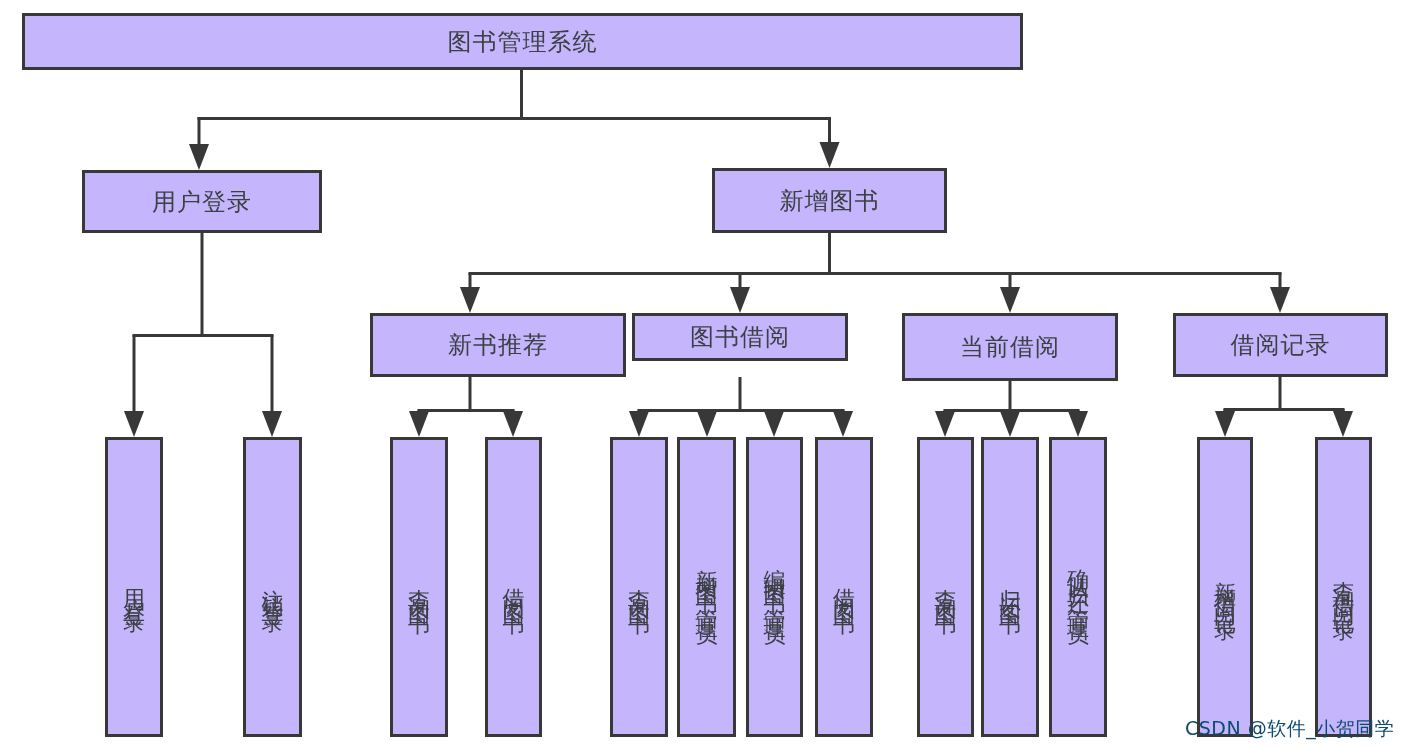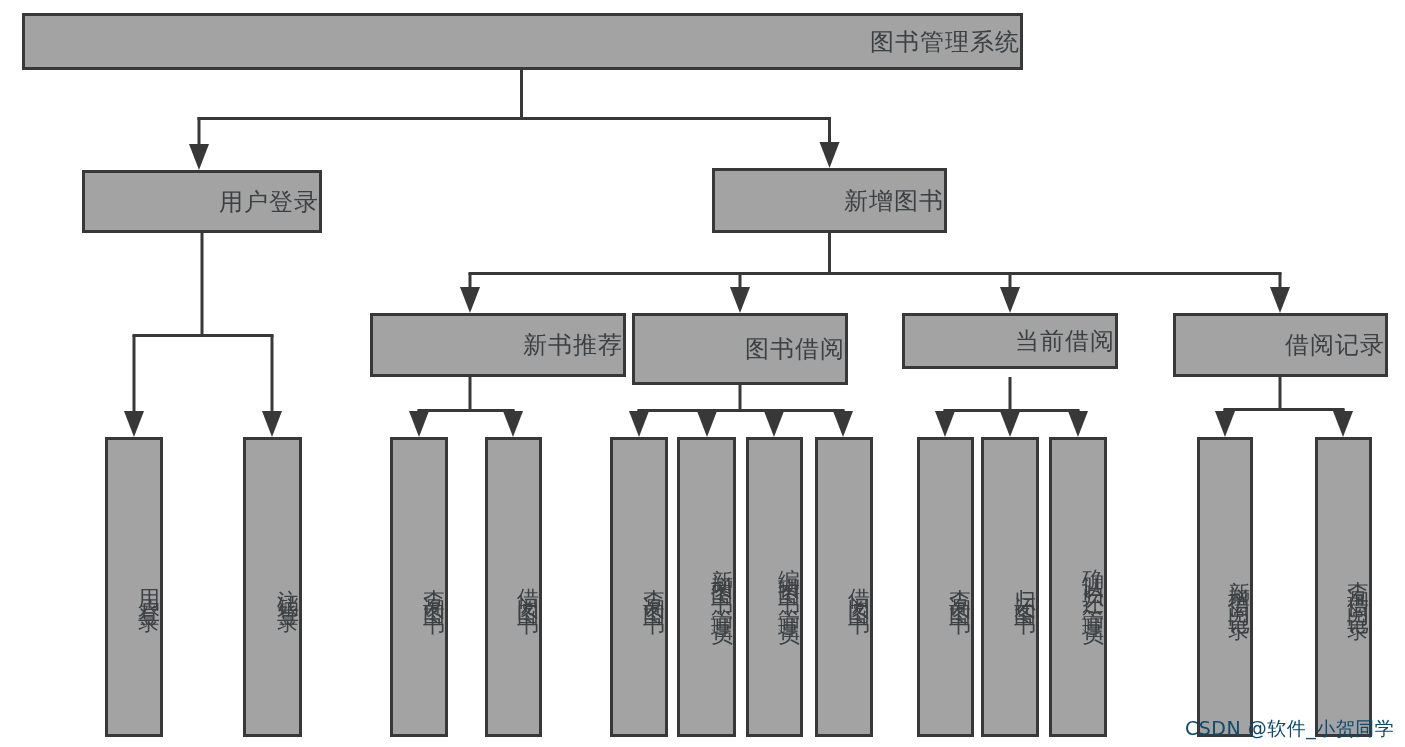--- a/index.html
+++ b/index.html
@@ -27,24 +27,24 @@
     stroke: #383838;
     stroke-width: 3;
   }
   .connectors polygon {
     fill: #383838;
   }
   .node {
     position: absolute;
     box-sizing: border-box;
     border: 3px solid #383838;
-    background: #a3a3a3;
+    background: #c4b5fd;
     display: flex;
     align-items: center;
-    justify-content: flex-end;
+    justify-content: center;
     color: #3c4043;
     z-index: 1;
   }
   .hnode .label {
     font-size: 24px;
     letter-spacing: 1px;
     white-space: nowrap;
   }
   .vnode .label {
     writing-mode: vertical-rl;
@@ -52,22 +52,22 @@
     font-size: 22px;
     letter-spacing: 8px;
     line-height: 1;
     white-space: nowrap;
   }
   
   #root        { left: 22px;   top: 13px;  width: 1001px; height: 57px; }
   #n-user      { left: 82px;   top: 170px; width: 240px;  height: 63px; }
   #n-bookmgmt  { left: 712px;  top: 168px; width: 235px;  height: 65px; }
   #n-newrec    { left: 370px;  top: 313px; width: 256px;  height: 64px; }
-  #n-borrow    { left: 632px;  top: 313px; width: 216px;  height: 72px; }
-  #n-current   { left: 902px;  top: 313px; width: 216px;  height: 56px; }
+  #n-borrow    { left: 632px;  top: 313px; width: 216px;  height: 48px; }
+  #n-current   { left: 902px;  top: 313px; width: 216px;  height: 68px; }
   #n-record    { left: 1173px; top: 313px; width: 215px;  height: 64px; }
   
   .leaf { top: 437px; height: 300px; }
   #l1  { left: 105px;  width: 58px; }
   #l2  { left: 243px;  width: 59px; }
   #l3  { left: 390px;  width: 58px; }
   #l4  { left: 485px;  width: 57px; }
   #l5  { left: 610px;  width: 58px; }
   #l6  { left: 677px;  width: 59px; }
   #l7  { left: 746px;  width: 57px; }

